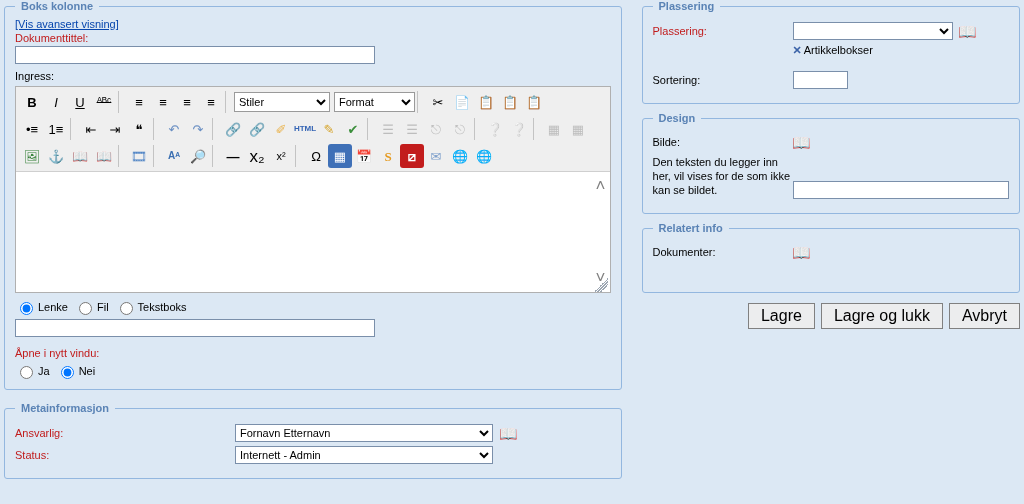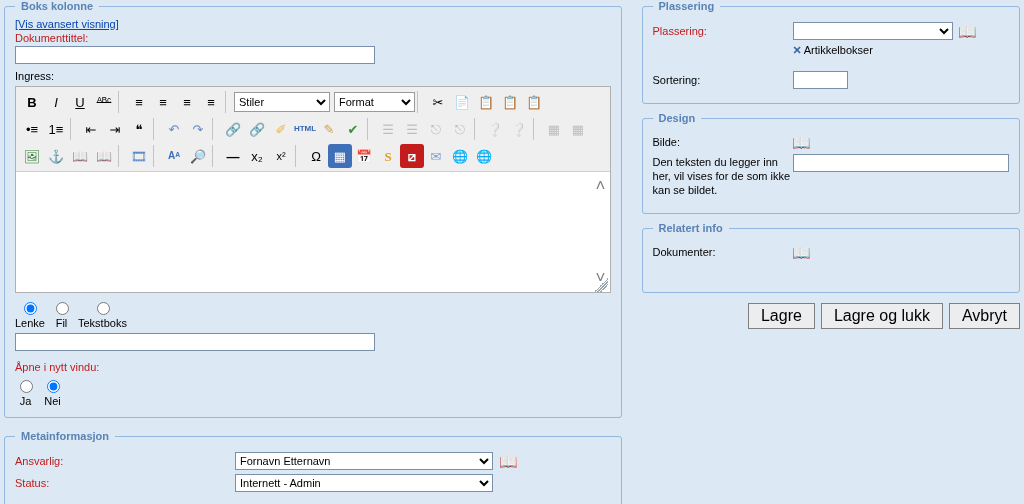--- a/index.html
+++ b/index.html
@@ -76,21 +76,21 @@
     color:#808080;font-size:17px;
   }
   .rte-area .grab{position:absolute;right:2px;bottom:0;width:14px;height:14px;
     background:
       linear-gradient(135deg,transparent 50%,#9CA6B2 50%,#9CA6B2 55%,transparent 55%,
                       transparent 60%,#9CA6B2 60%,#9CA6B2 65%,transparent 65%,
                       transparent 70%,#9CA6B2 70%,#9CA6B2 75%,transparent 75%);
   }
 
   .radioset{display:flex;gap:6px;align-items:center;margin-top:6px;}
-  .radioset label{display:flex;gap:2px;align-items:center;flex-direction:column;}
+  .radioset label{display:flex;gap:2px;align-items:center;}
 
   
   .frow{display:flex;align-items:center;margin:4px 0;}
   .frow .lab{width:140px;}
 
   .book{color:#3B8FD8;font-size:15px;line-height:1;margin-left:6px;}
   .xmark{color:#3B63A8;font-weight:bold;font-size:11px;margin-right:2px;}
 
   .buttons{display:flex;justify-content:flex-end;gap:6px;margin-top:2px;}
   button.btn{
@@ -180,21 +180,21 @@
           <span class="tool" style="color:#6B84A5">⚓</span>
           <span class="tool" style="color:#6F6F6F">📖</span>
           <span class="tool" style="color:#6F6F6F">📖</span>
           <span class="sep"></span>
           <span class="tool" style="color:#4B81C4">🎞</span>
           <span class="sep"></span>
           <span class="tool" style="color:#3B6FB1;font-size:10px;font-weight:bold">Aᴬ</span>
           <span class="tool" style="color:#6C8CB2">🔎</span>
           <span class="sep"></span>
           <span class="tool" style="font-weight:bold">—</span>
-          <span class="tool" style="font-size:13px">x₂</span>
+          <span class="tool" style="font-size:17px">x₂</span>
           <span class="tool" style="font-size:11px">x²</span>
           <span class="sep"></span>
           <span class="tool">Ω</span>
           <span class="tool" style="background:#3F70B7;color:#fff">▦</span>
           <span class="tool" style="color:#E9A21B">📅</span>
           <span class="tool" style="color:#E59A1F;font-weight:bold;font-family:Georgia,serif">S</span>
           <span class="tool" style="background:#C21C1C;color:#fff;font-weight:bold">⧄</span>
           <span class="tool" style="color:#7FA0CC">✉</span>
           <span class="tool" style="color:#3D9BE6">🌐</span>
           <span class="tool" style="color:#53B84B">🌐</span>
@@ -280,21 +280,21 @@
       <input class="text-in w55" type="text" value="" style="">
     </div>
   </fieldset>
 
   <fieldset>
     <legend>Design</legend>
     <div class="frow">
       <span class="lab label">Bilde:</span>
       <span class="book" style="margin-left:0">📖</span>
     </div>
-    <div class="frow" style="align-items:flex-start;">
+    <div class="frow" style="align-items:flex-end;">
       <span class="lab label" style="width:140px;line-height:1.25">Den teksten du legger inn her, vil vises for de som ikke kan se bildet.</span>
       <input class="text-in" style="flex: 1 1 0%;" type="text" value="">
     </div>
   </fieldset>
 
   <fieldset style="padding-bottom:28px">
     <legend>Relatert info</legend>
     <div class="frow">
       <span class="lab label">Dokumenter:</span>
       <span class="book" style="margin-left:0">📖</span>

